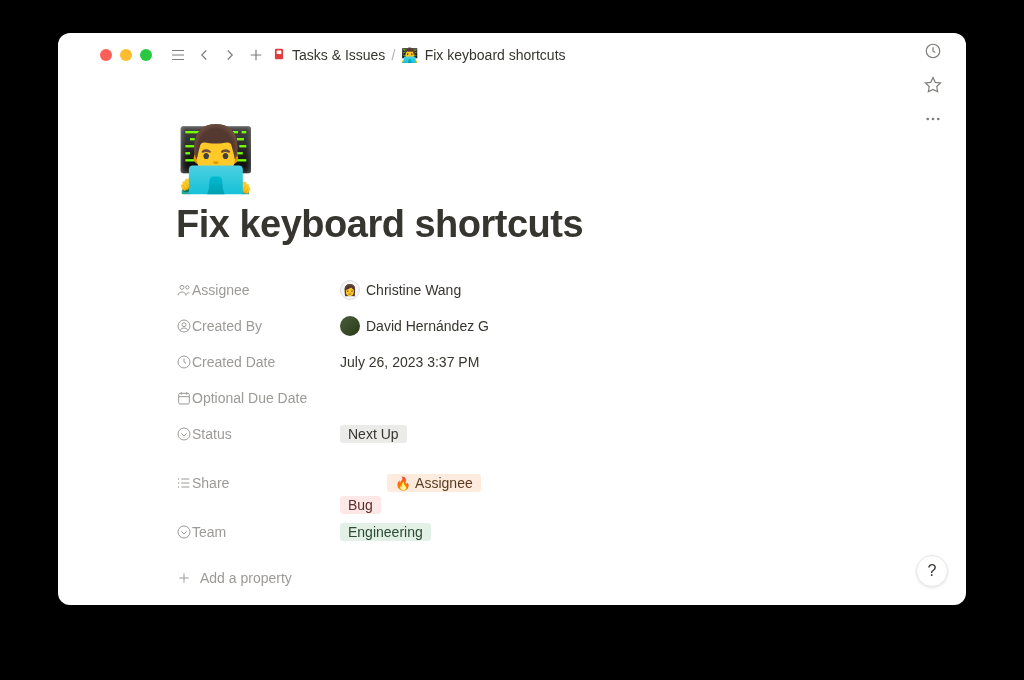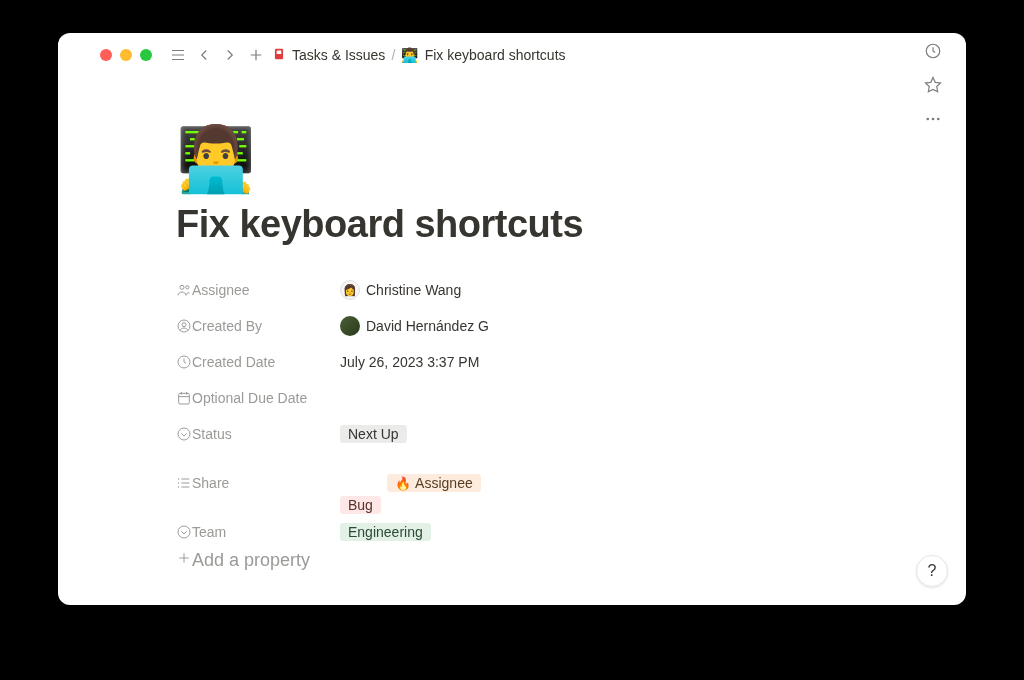--- a/index.html
+++ b/index.html
@@ -111,22 +111,22 @@
   .tag {
     display:inline-flex;align-items:center;
     padding:1px 8px;border-radius:3px;font-size:14px;
     background:#ebebea;color:#37352f;
   }
   .tag.red{background:#fde8e7;color:#5a2e2a;margin-top:44px;}
   .tag.orange{background:#fdecdd;color:#5a3b1f;}
   .tag.green{background:#e2f0e5;color:#2a4a33;}
   .tag-emoji{margin-right:4px;font-size:13px;}
   .add-prop{
-    display:flex;align-items:flex-start;gap:0;
-    color:#9b9a97;font-size:18px;min-height:36px;cursor:pointer;
+    display:flex;align-items:flex-end;gap:8px;
+    color:#9b9a97;font-size:14px;min-height:36px;cursor:pointer;
   }
   .add-prop svg{width:16px;height:16px;stroke:#9b9a97;fill:none;stroke-width:1.5;}
 
   
   .help {
     position:absolute; right:18px; bottom:18px;
     width:32px;height:32px;border-radius:50%;
     background:#fff;border:1px solid #e6e6e4;
     box-shadow:0 1px 3px rgba(0,0,0,0.1);
     display:flex;align-items:center;justify-content:center;

